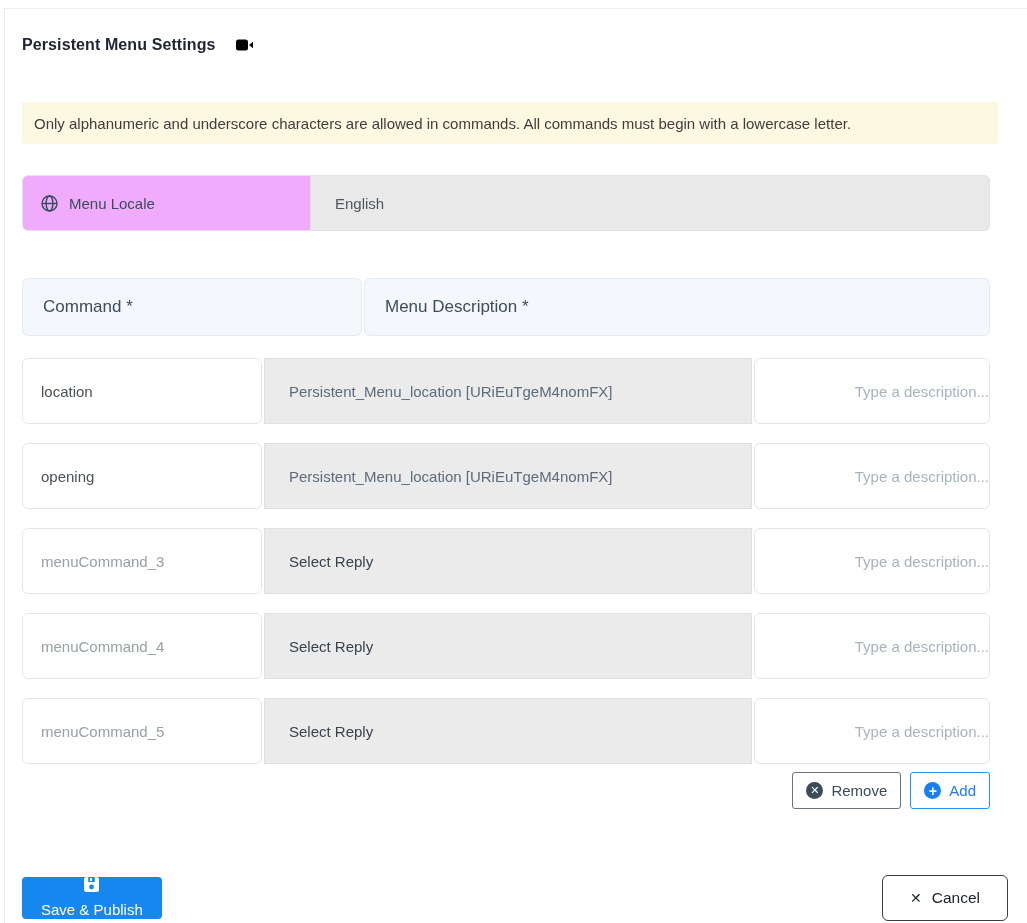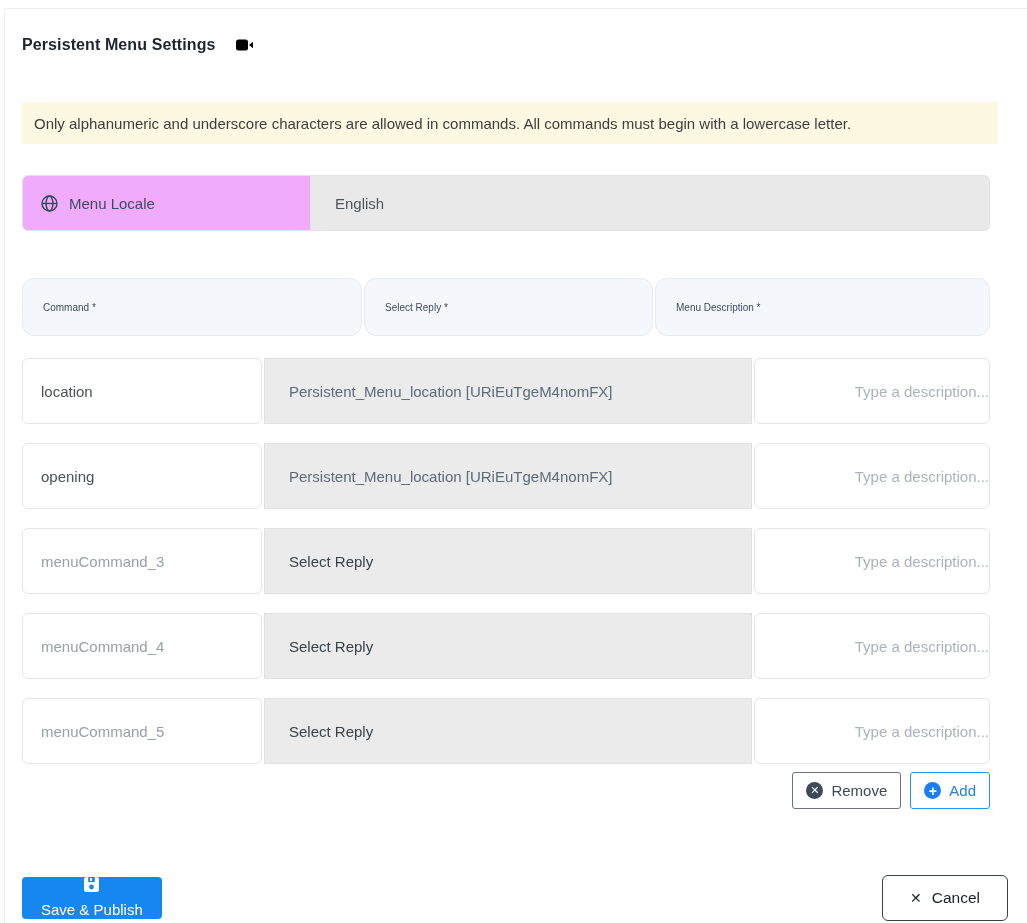--- a/index.html
+++ b/index.html
@@ -83,24 +83,24 @@
   .globe-icon svg { display: block; }
   
   .thead {
     margin: 47px 18px 0 0;
     display: flex; gap: 2px;
     height: 58px;
   }
   .th {
     background: #f4f7fb;
     border: 1px solid #e6ebf2;
-    border-radius: 12px;
+    border-radius: 6px;
     display: flex; align-items: center;
     padding-left: 20px;
-    font-size: 10px; color: #3f4c5d;
+    font-size: 17px; color: #3f4c5d;
   }
   .th-command { width: 340px; }
   .th-reply { width: 289px; }
   .th-desc { flex: 1; }
   .trow {
     margin: 19px 18px 0 0;
     display: flex; gap: 2px;
     height: 66px;
   }
   .trow.first { margin-top: 22px; }
@@ -216,21 +216,20 @@
       </span>
       <span>Menu Locale</span>
     </div>
     <div class="locale-value">
       <span>English</span>
     </div>
   </div>
 
   <div class="thead">
     <div class="th th-command">Command *</div>
-    <div class="th th-reply">Select Reply *</div>
     <div class="th th-desc">Menu Description *</div>
   </div>
 
   <div class="trow first">
     <input class="cmd-input" type="text" value="location" placeholder="" style="">
     <div class="reply-select reply--filled">
       <span>Persistent_Menu_location [URiEuTgeM4nomFX]</span>
     </div>
     <input class="desc-input" type="text" placeholder="Type a description..." style="">
   </div>

